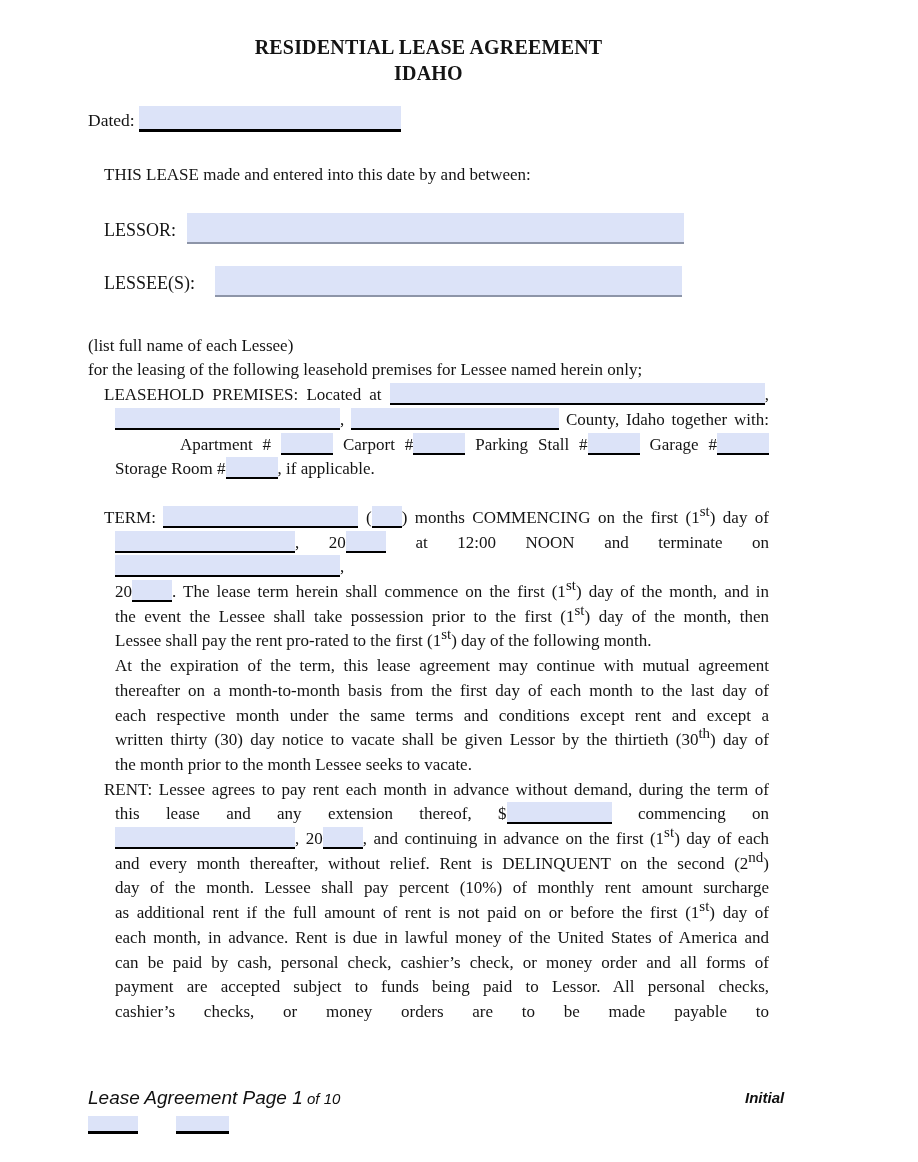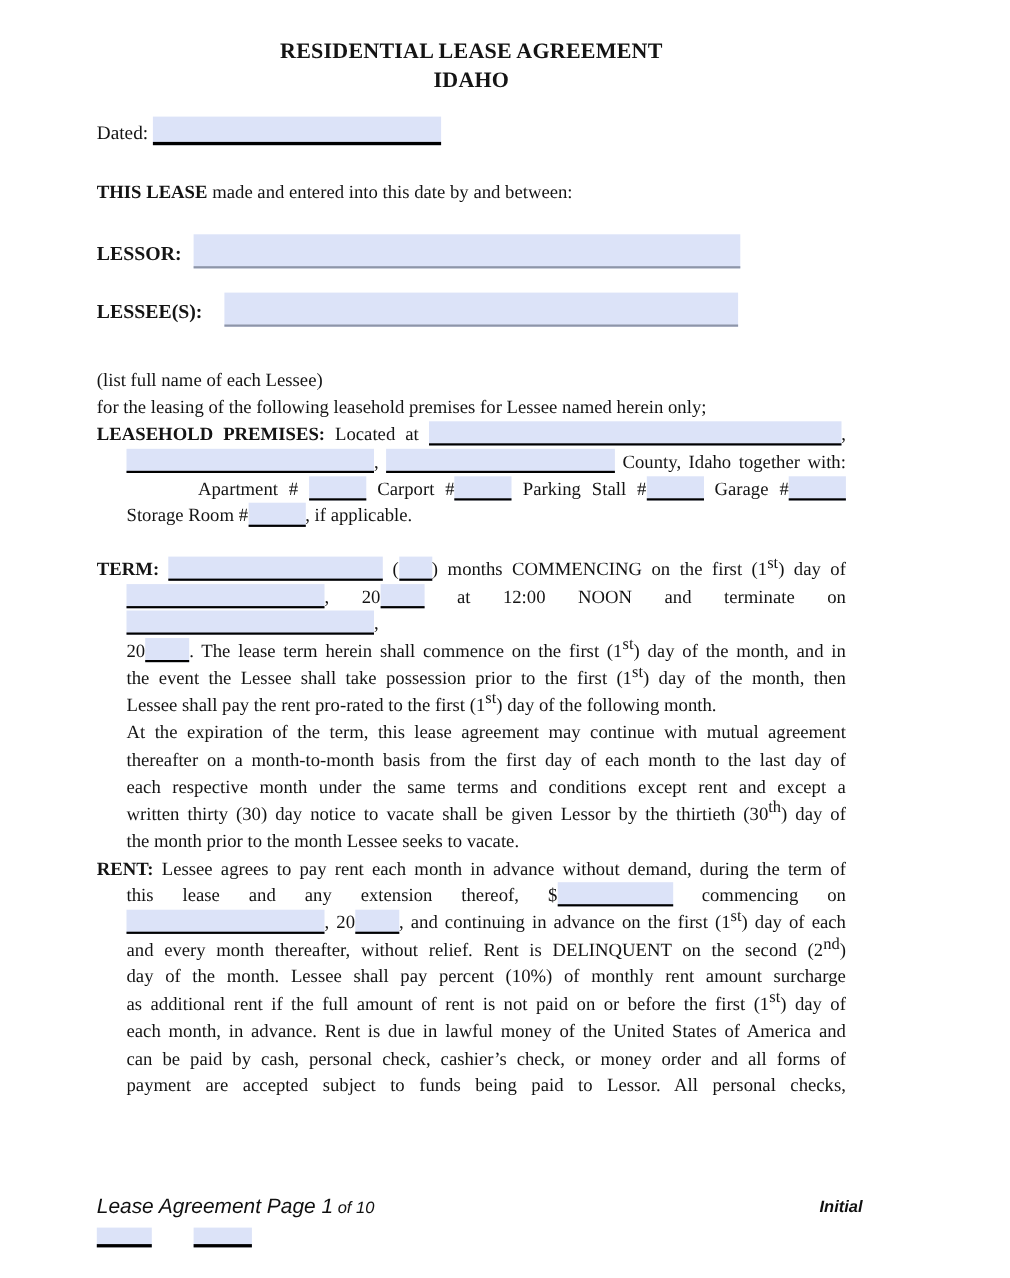--- a/index.html
+++ b/index.html
@@ -7,21 +7,21 @@
     position:relative; width:842px; height:1162px; background:#ffffff;
     font-family:"Liberation Serif", serif; font-size:17px; color:#141414;
     overflow:hidden;
   }
   .content { padding:34px 73px 0 88px; }
   .line { line-height:24.7px; }
   .just { text-align:justify; text-align-last:justify; }
   .ind  { margin-left:27px; }
   .ind2 { }
   .aptline { margin-left:92px; }
-  .b { font-weight:bold; }
+  .b { font-weight:normal;margin-left:16px; }
   .title { text-align:center; font-weight:bold; font-size:20px; line-height:26px; letter-spacing:.2px; }
   .dated-row { margin-top:20px; line-height:26px; font-size:17.5px; }
   .intro-row { margin-top:30px; }
   .party-row { margin-top:25px; height:32px; line-height:32px; font-size:18px; }
   .party-row.second { margin-top:21px; }
   .notes { margin-top:36px; }
   .term-block { margin-top:24px; }
   .footer-page { position:absolute; left:88px; top:1087px;
     font-family:"Liberation Sans", sans-serif; font-style:italic; font-weight:normal;
     font-size:19px; color:#101010; }
@@ -156,20 +156,21 @@
       <div class="line ind just">
         <span>and every month thereafter, without relief. Rent is DELINQUENT on the second (2</span><sup>nd</sup><span>)</span>
       </div>
       <div class="line ind just">day of the month.  Lessee shall pay  percent (10%) of monthly rent amount surcharge</div>
       <div class="line ind just">
         <span>as additional rent if the full amount of rent is not paid on or before the first (1</span><sup>st</sup><span>) day of</span>
       </div>
       <div class="line ind just">each month, in advance. Rent is due in lawful money of the United States of America and</div>
       <div class="line ind just">can be paid by cash, personal check, cashier’s check, or money order and all forms of</div>
       <div class="line ind just">payment are accepted subject to funds being paid to Lessor. All personal checks,</div>
+      <div class="line ind just">cashier’s checks, or money orders are to be made payable to</div>
     </div>
 
   </div>
 
   <div class="footer-page"><span>Lease Agreement Page 1</span><span class="footer-of"> of 10</span></div>
   <div class="footer-initial">Initial</div>
   <div class="footer-fields">
     <span class="f w-init1"></span>
     <span class="f w-init2"></span>
   </div>

